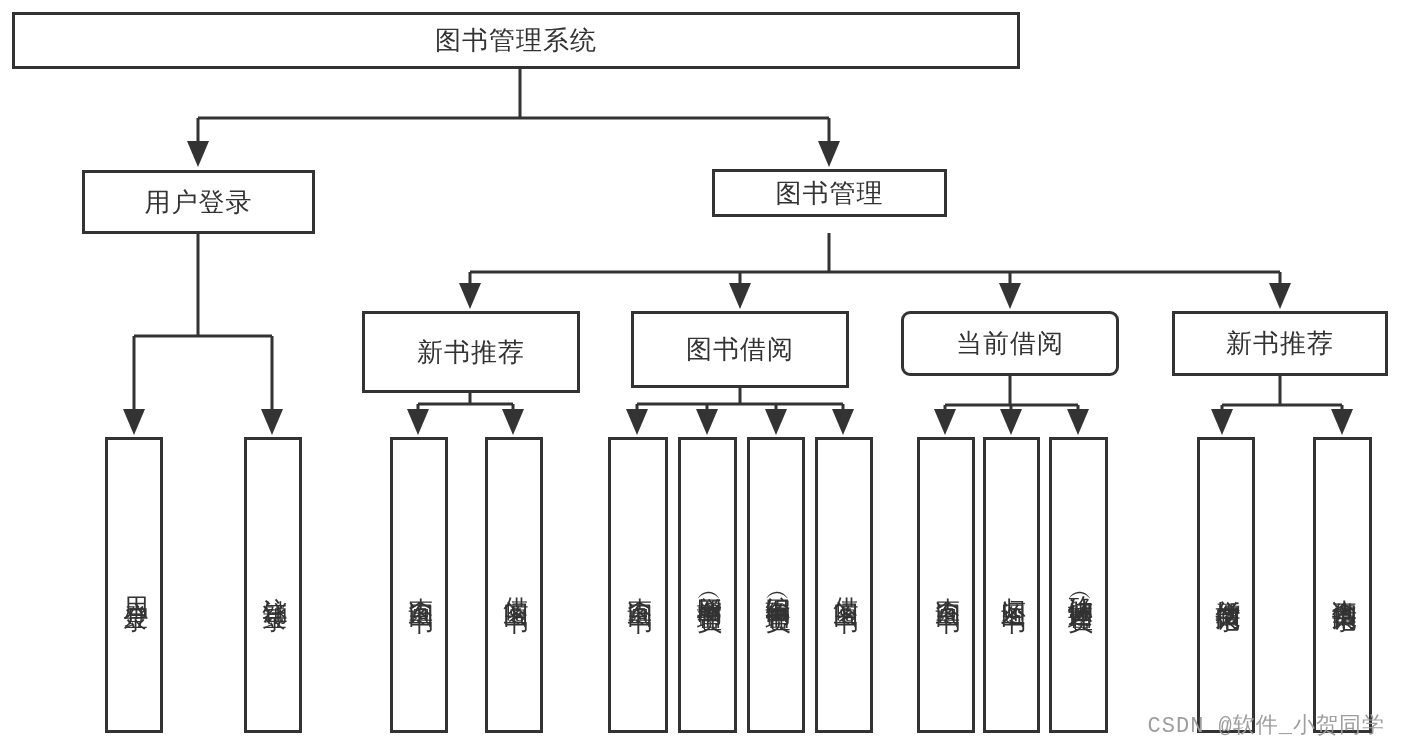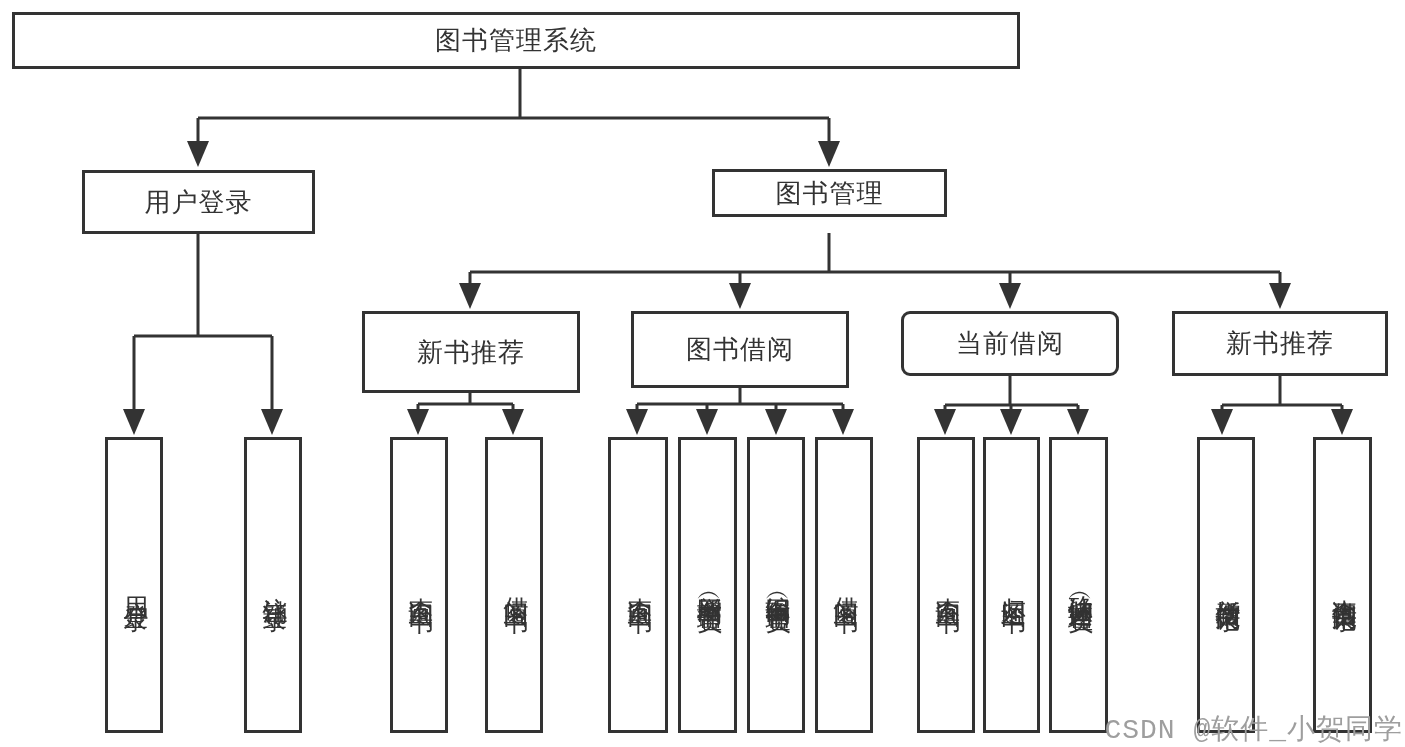--- a/index.html
+++ b/index.html
@@ -50,22 +50,22 @@
   #n-leaf-bb-add{left:678px;width:59px;letter-spacing:2px;}
   #n-leaf-bb-edit{left:747px;width:58px;letter-spacing:2px;}
   #n-leaf-bb-borrow{left:815px;width:58px;}
   #n-leaf-cb-query{left:917px;width:58px;}
   #n-leaf-cb-return{left:983px;width:57px;}
   #n-leaf-cb-confirm{left:1049px;width:59px;letter-spacing:2px;}
   #n-leaf-br-add{left:1197px;width:58px;letter-spacing:2px;}
   #n-leaf-br-query{left:1313px;width:59px;letter-spacing:2px;}
   #watermark{
     position:absolute;
-    right:2px;top:710px;
-    font-size:28px;
+    right:20px;top:710px;
+    font-size:22px;
     color:#9e9e9e;
     letter-spacing:1px;
     white-space:nowrap;
   }
 </style>
 </head>
 <body>
 
 <div id="canvas">
 

